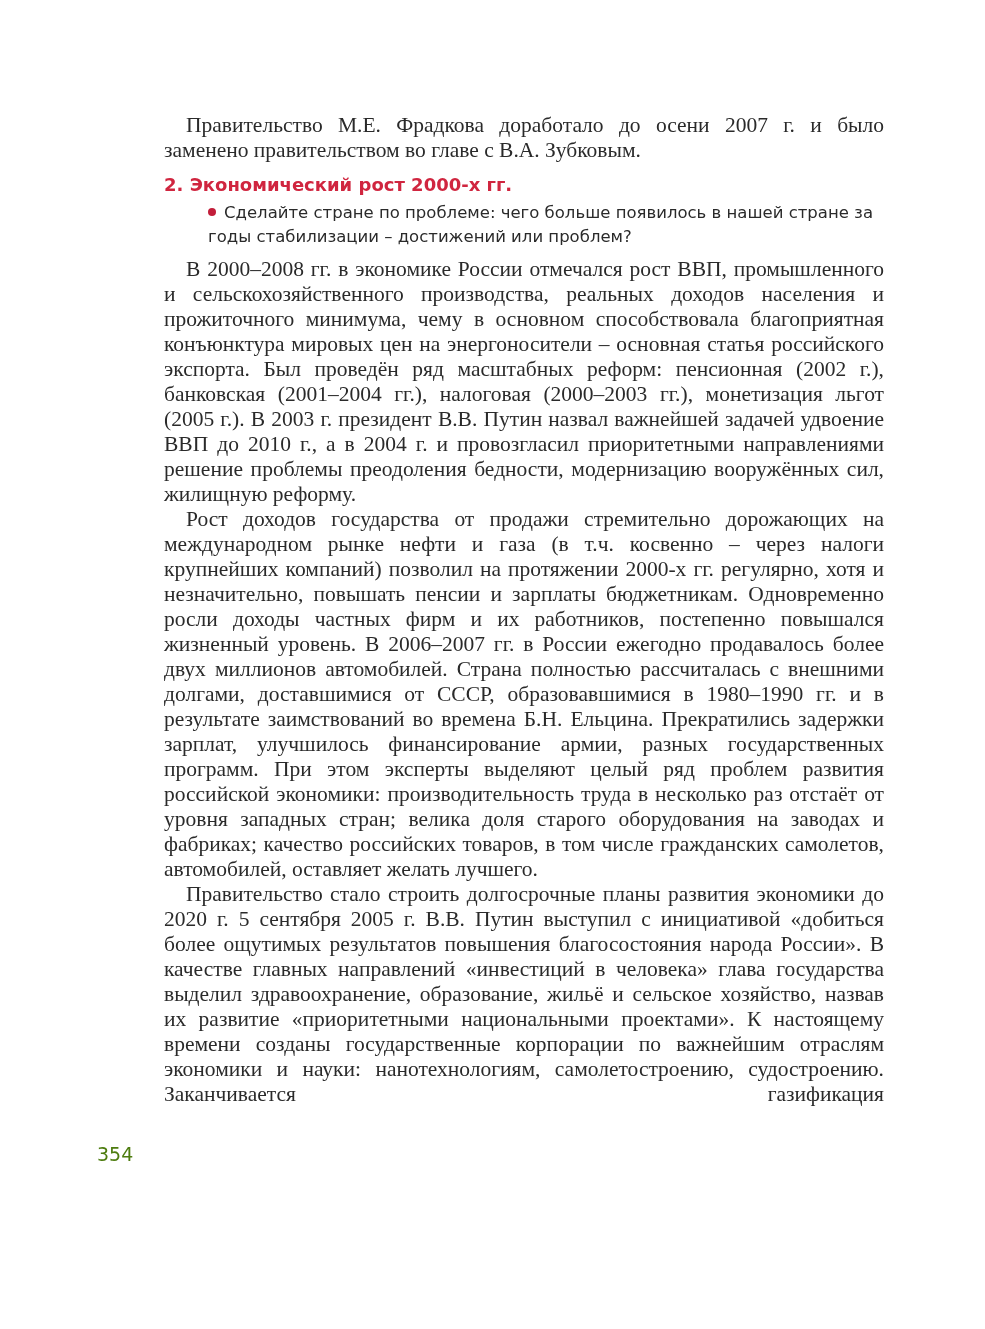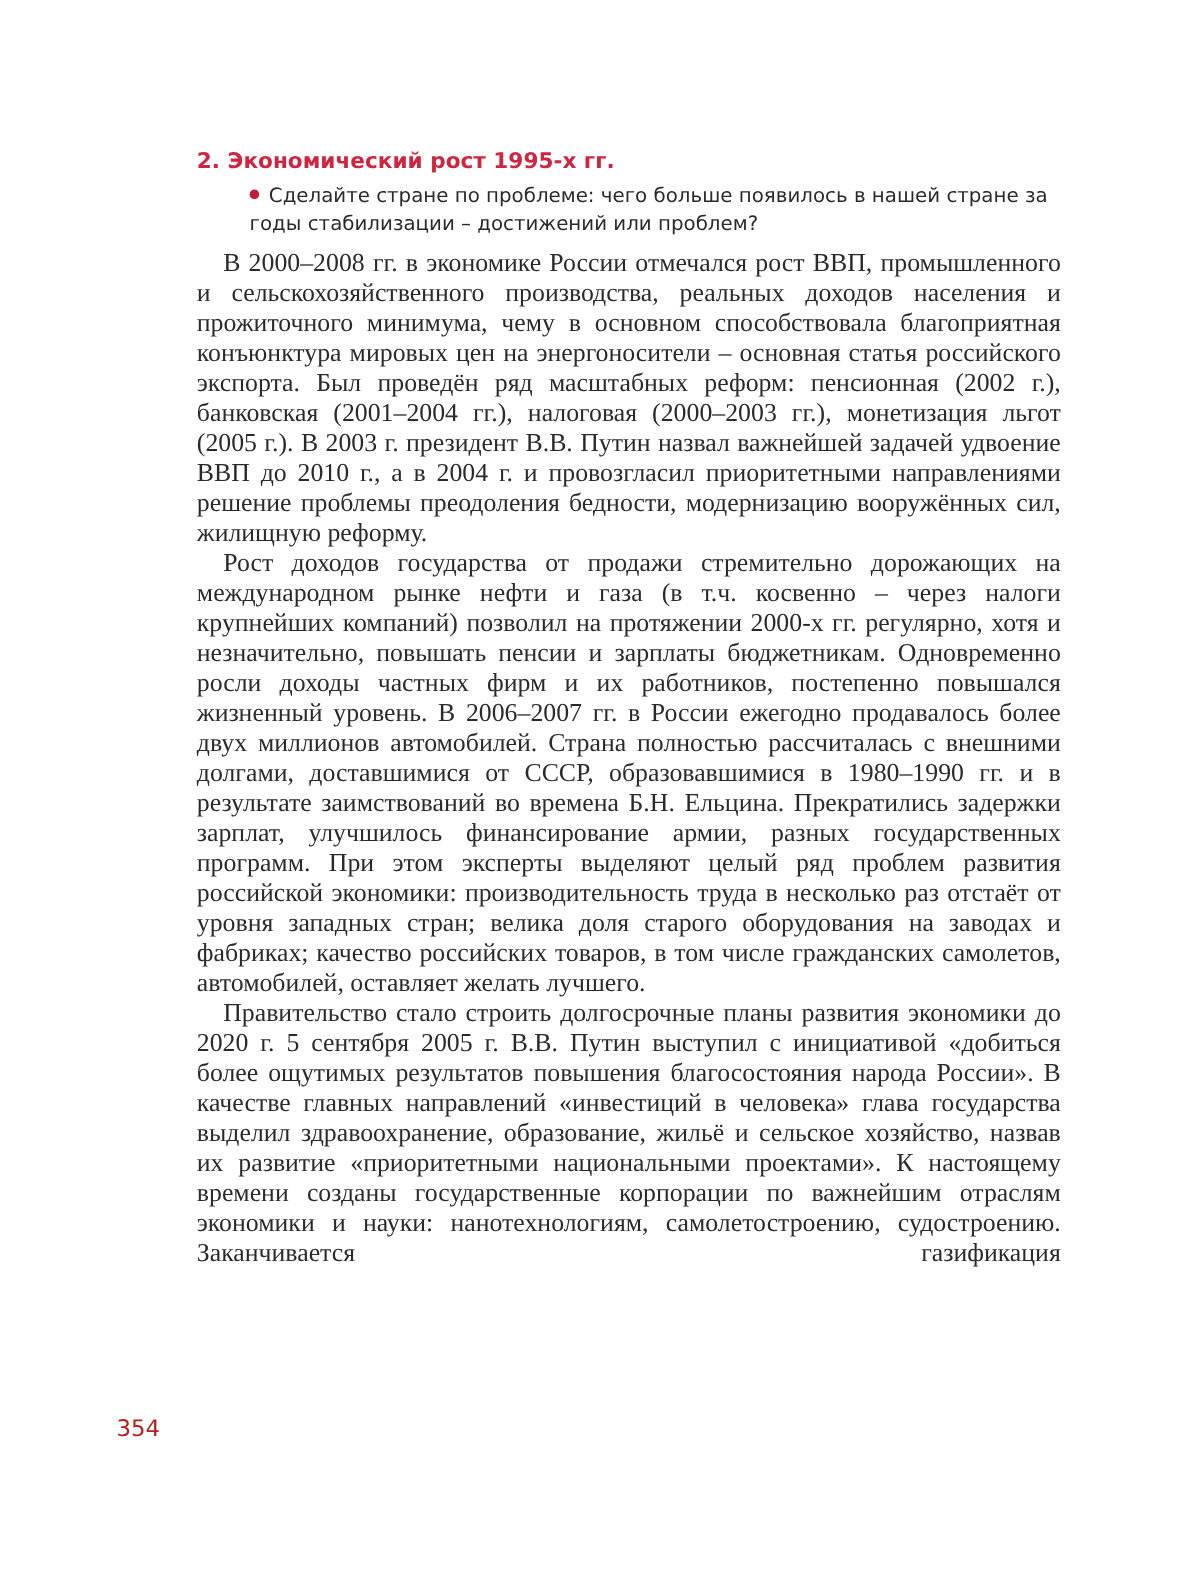--- a/index.html
+++ b/index.html
@@ -18,30 +18,31 @@
   .task {
     font-family: "DejaVu Sans", "Liberation Sans", sans-serif;
     font-size: 16.5px; line-height: 24px; color: #2a2a2a;
     margin: 0 0 8px 44px;
   }
   .bullet {
     display: inline-block; width: 8px; height: 8px; border-radius: 50%;
     background: #c21e3a; margin-right: 8px; vertical-align: 2px;
   }
   .page-number {
-    position: absolute; left: 97px; top: 1180px;
+    position: absolute; left: 97px; top: 1143px;
     font-family: "DejaVu Sans", "Liberation Sans", sans-serif;
-    font-size: 19px; color: #b91c1c;
+    font-size: 19px; color: #4d7c0f;
   }
 </style>
 </head>
 <body>
 
 <div class="page">
-  <div class="heading">2. Экономический рост 1995-х гг.</div>
+  <p class="para">Правительство М.Е. Фрадкова доработало до осени 2007 г. и было заменено правительством во главе с В.А. Зубковым.</p>
+  <div class="heading">2. Экономический рост 2000-х гг.</div>
   <div class="task">
     <span class="bullet"></span><span>Сделайте стране по проблеме: чего больше появилось в нашей стране за годы стабилизации – достижений или проблем?</span>
   </div>
   <p class="para">В 2000–2008 гг. в экономике России отмечался рост ВВП, промышленного и сельскохозяйственного производства, реальных доходов населения и прожиточного минимума, чему в основном способствовала благоприятная конъюнктура мировых цен на энергоносители – основная статья российского экспорта. Был проведён ряд масштабных реформ: пенсионная (2002 г.), банковская (2001–2004 гг.), налоговая (2000–2003 гг.), монетизация льгот (2005 г.). В 2003 г. президент В.В. Путин назвал важнейшей задачей удвоение ВВП до 2010 г., а в 2004 г. и провозгласил приоритетными направлениями решение проблемы преодоления бедности, модернизацию вооружённых сил, жилищную реформу.</p>
   <p class="para">Рост доходов государства от продажи стремительно дорожающих на международном рынке нефти и газа (в т.ч. косвенно – через налоги крупнейших компаний) позволил на протяжении 2000-х гг. регулярно, хотя и незначительно, повышать пенсии и зарплаты бюджетникам. Одновременно росли доходы частных фирм и их работников, постепенно повышался жизненный уровень. В 2006–2007 гг. в России ежегодно продавалось более двух миллионов автомобилей. Страна полностью рассчиталась с внешними долгами, доставшимися от СССР, образовавшимися в 1980–1990 гг. и в результате заимствований во времена Б.Н. Ельцина. Прекратились задержки зарплат, улучшилось финансирование армии, разных государственных программ. При этом эксперты выделяют целый ряд проблем развития российской экономики: производительность труда в несколько раз отстаёт от уровня западных стран; велика доля старого оборудования на заводах и фабриках; качество российских товаров, в том числе гражданских самолетов, автомобилей, оставляет желать лучшего.</p>
   <p class="para" style="text-align-last: justify;">Правительство стало строить долгосрочные планы развития экономики до 2020 г. 5 сентября 2005 г. В.В. Путин выступил с инициативой «добиться более ощутимых результатов повышения благосостояния народа России». В качестве главных направлений «инвестиций в человека» глава государства выделил здравоохранение, образование, жильё и сельское хозяйство, назвав их развитие «приоритетными национальными проектами». К настоящему времени созданы государственные корпорации по важнейшим отраслям экономики и науки: нанотехнологиям, самолетостроению, судостроению. Заканчивается газификация</p>
 </div>
 
 <div class="page-number">354</div>
 

